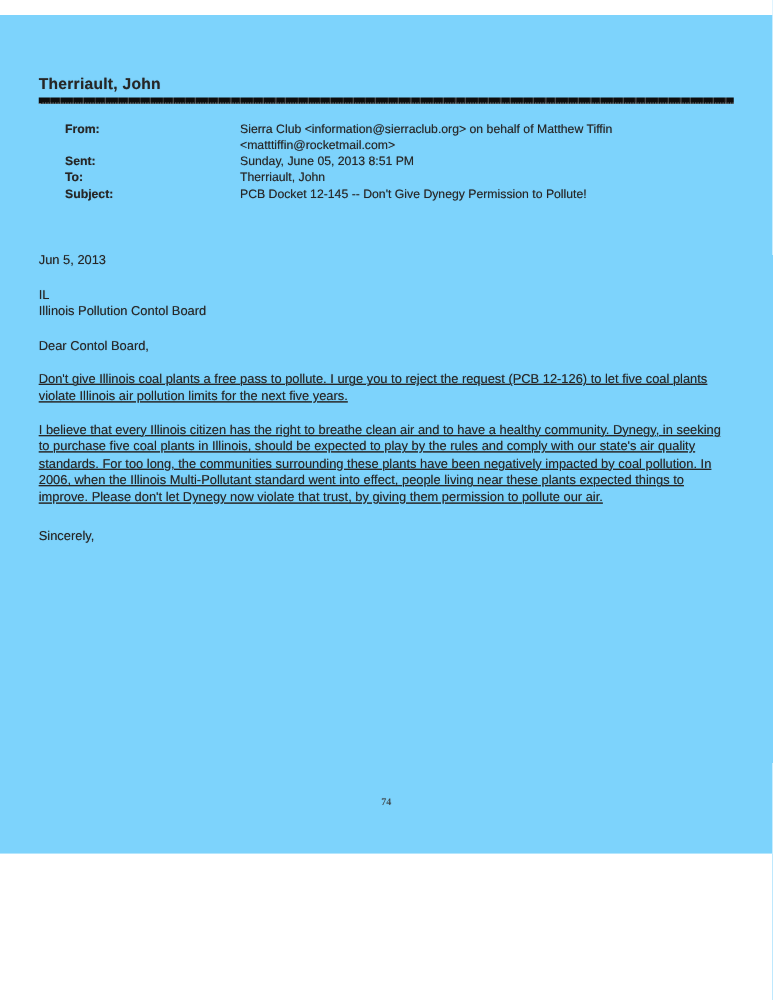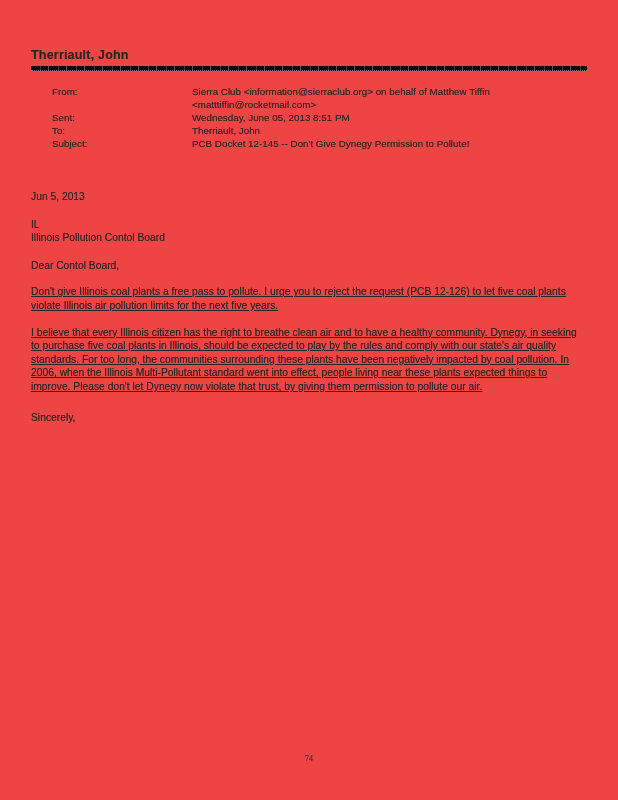--- a/index.html
+++ b/index.html
@@ -3,25 +3,26 @@
 <meta charset="utf-8">
 <style>
   html, body {
     margin: 0;
     padding: 0;
     background: #ffffff;
   }
   .page {
     position: relative;
     width: 618px;
-    height: 800px;
-    background: #ef4444;
+    height: 671px;
+    background: #7dd3fc;
     font-family: "Liberation Sans", "DejaVu Sans", sans-serif;
     color: #1f1f1f;
     overflow: hidden;
+    margin-top: 12px;
   }
   .content {
     padding: 48px 27px 0 31px;
   }
   
   .scan {
     color: #262626;
     text-shadow: 0 0 0.6px rgba(50,50,50,0.55);
   }
   .title {
@@ -45,21 +46,21 @@
     margin: 14px 0 0 21px;
     font-size: 9.8px;
     line-height: 13px;
   }
   .frow {
     display: flex;
     align-items: flex-start;
   }
   .flabel {
     flex: 0 0 140px;
-    font-weight: 400;
+    font-weight: 700;
   }
   .fvalue {
     max-width: 392px;
   }
   .body {
     margin-top: 40px;
     font-size: 10.3px;
     line-height: 13.6px;
     width: 556px;
   }
@@ -90,21 +91,21 @@
     <div class="title scan">Therriault, John</div>
     <div class="rule"></div>
 
     <div class="fields">
       <div class="frow">
         <span class="flabel scan">From:</span>
         <span class="fvalue scan">Sierra Club &lt;information@sierraclub.org&gt; on behalf of Matthew Tiffin &lt;matttiffin@rocketmail.com&gt;</span>
       </div>
       <div class="frow">
         <span class="flabel scan">Sent:</span>
-        <span class="fvalue scan">Wednesday, June 05, 2013 8:51 PM</span>
+        <span class="fvalue scan">Sunday, June 05, 2013 8:51 PM</span>
       </div>
       <div class="frow">
         <span class="flabel scan">To:</span>
         <span class="fvalue scan">Therriault, John</span>
       </div>
       <div class="frow">
         <span class="flabel scan">Subject:</span>
         <span class="fvalue scan">PCB Docket 12-145 -- Don't Give Dynegy Permission to Pollute!</span>
       </div>
     </div>

